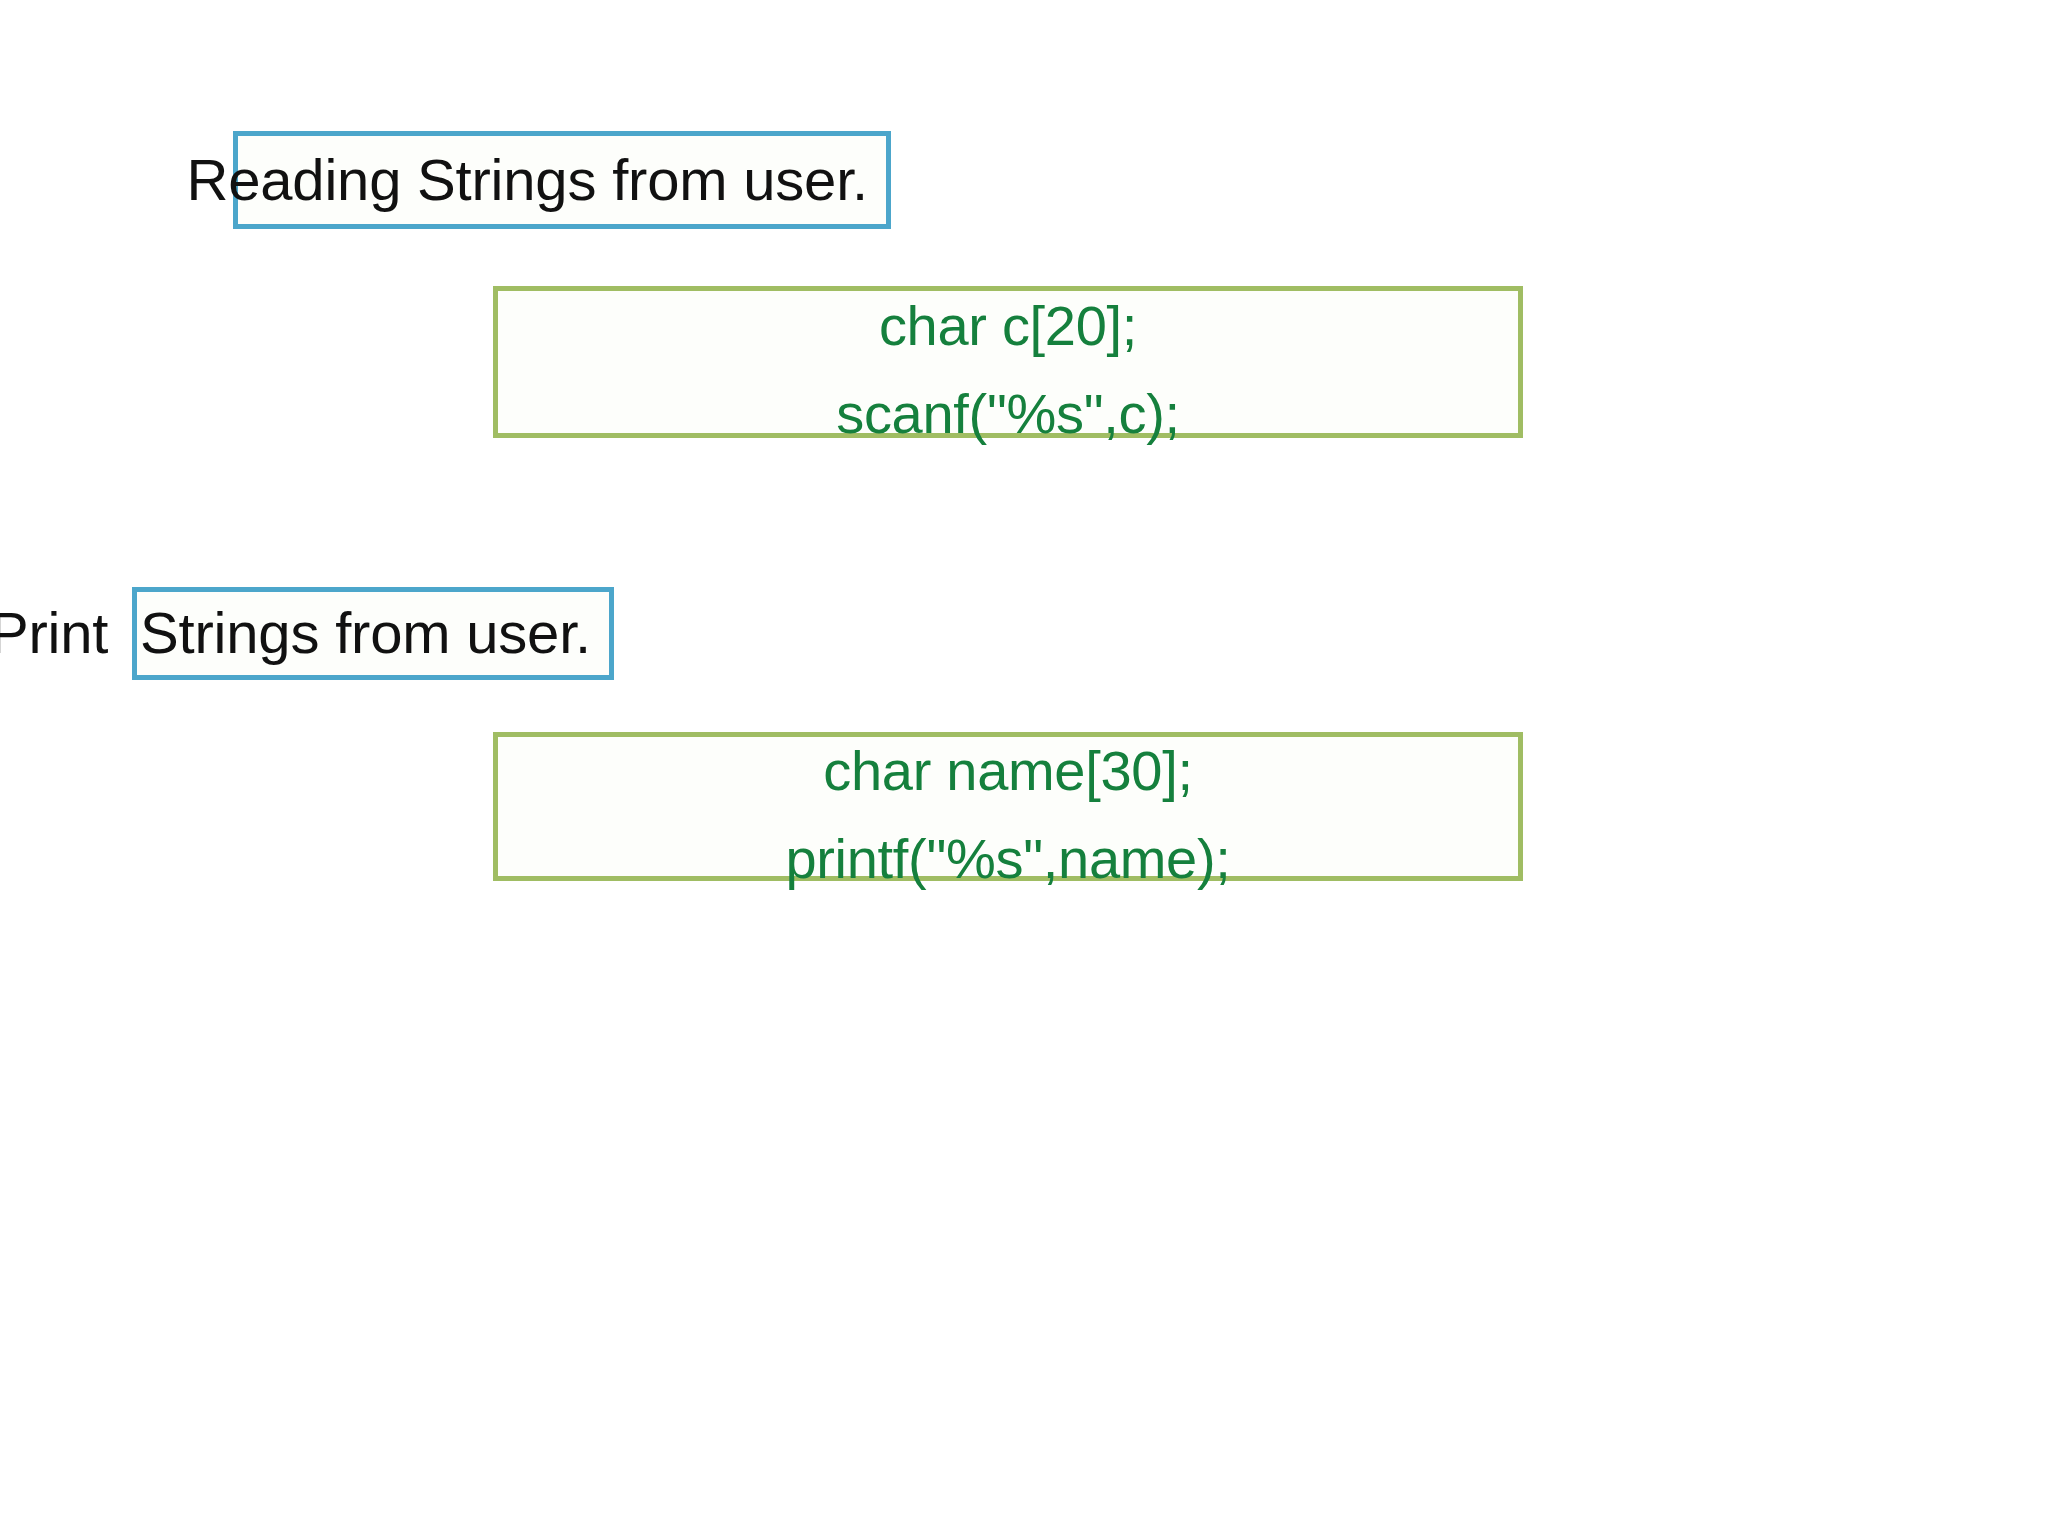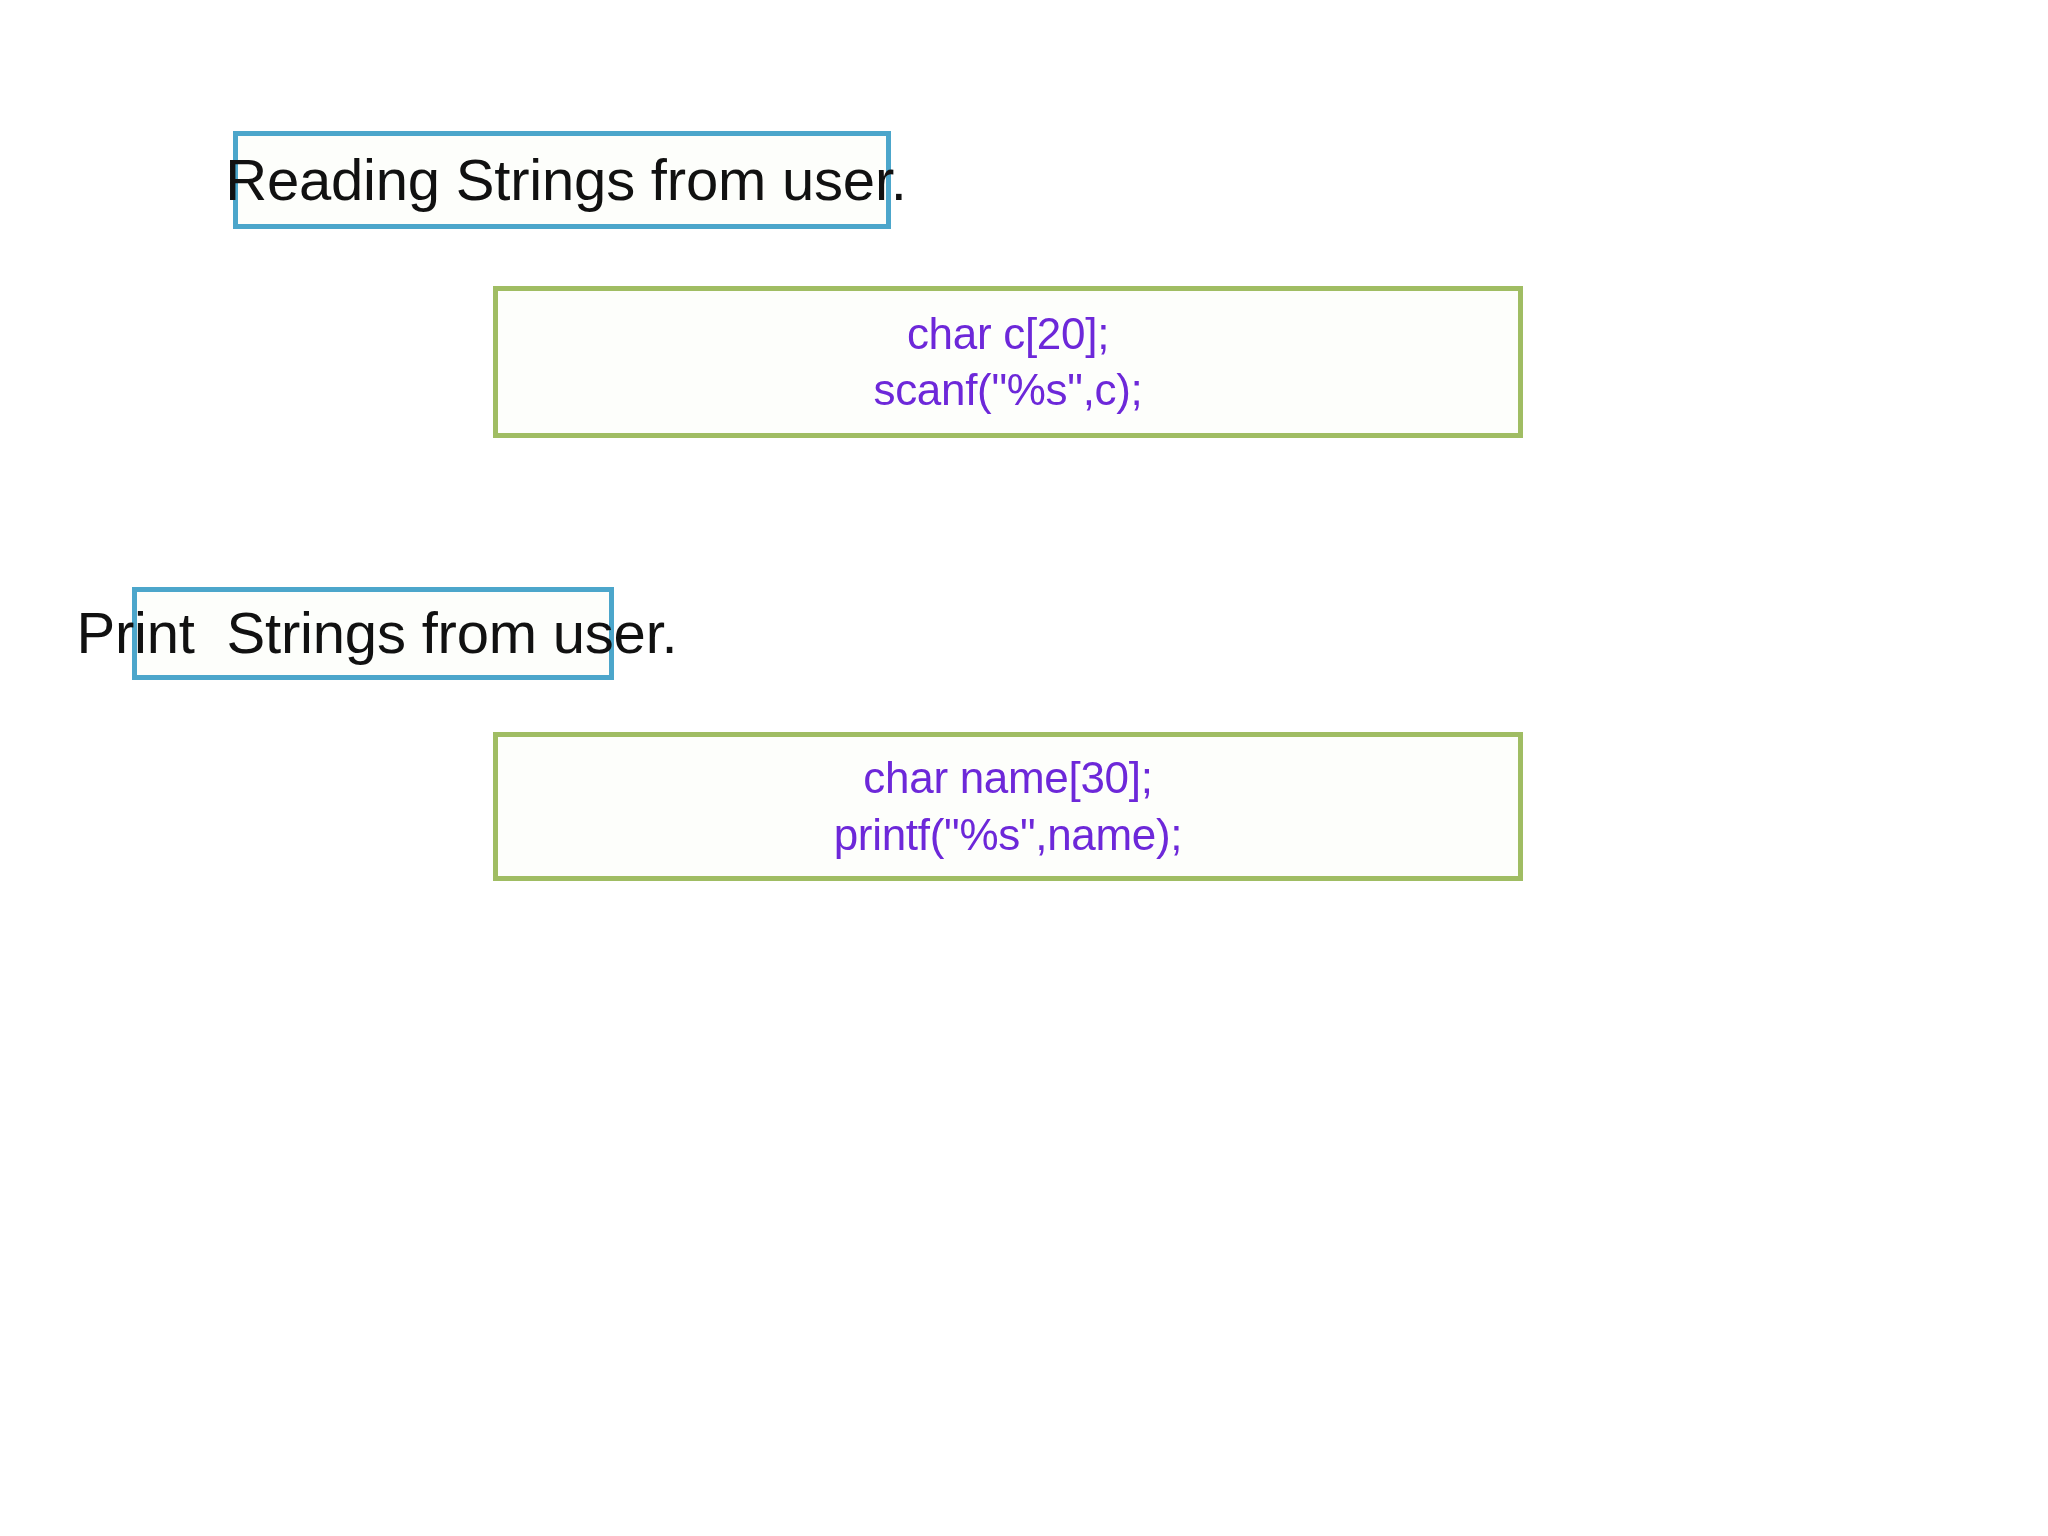--- a/index.html
+++ b/index.html
@@ -28,45 +28,46 @@
     flex-direction: column;
     justify-content: center;
     background: #fdfefb;
   }
 
   
   .caption-box {
     border: 5px solid #4ca6cb;
     padding-left: 26px;
     padding-right: 18px;
-    align-items: center;
+    align-items: flex-end;
   }
   .caption-text {
     font-family: "Liberation Sans", sans-serif;
     font-size: 58px;
     line-height: 1.05;
     color: #111111;
     white-space: pre;
     letter-spacing: -0.2px;
   }
 
   
   .code-box {
     border: 5px solid #a0bd63;
     align-items: center;
     padding: 6px 20px;
   }
   .code-line {
     font-family: "Liberation Sans", sans-serif;
-    font-size: 44px;
+    font-size: 56px;
     line-height: 1.28;
-    color: #6d28d9;
+    color: #15803d;
     white-space: pre;
     text-align: center;
     letter-spacing: -0.3px;
+    margin-top: 16px;
   }
 
   
   #caption-read      { left: 233px;  top: 131px;  width: 658px;  height: 98px;  }
   #code-read         { left: 493px;  top: 286px;  width: 1030px; height: 152px; }
   #caption-print     { left: 132px;  top: 587px;  width: 482px;  height: 93px;  }
   #code-print        { left: 493px;  top: 732px;  width: 1030px; height: 149px; }
 </style>
 </head>
 <body>

